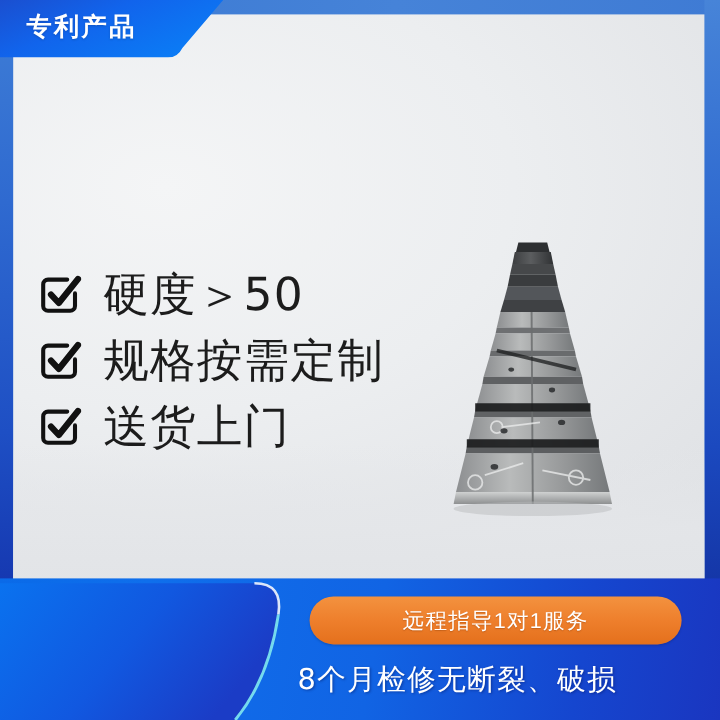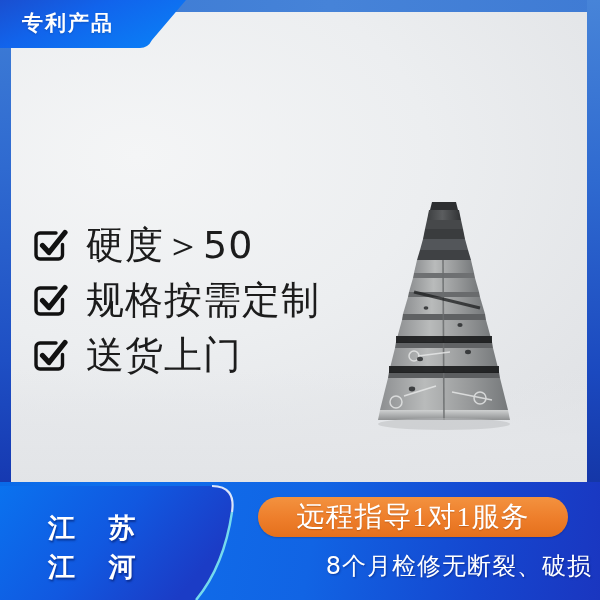--- a/index.html
+++ b/index.html
@@ -107,28 +107,28 @@
 
   .pill{
     position:absolute;left:258px;top:497px;width:310px;height:40px;z-index:10;
     border-radius:20px;
     background:linear-gradient(180deg,#f3923f 0%,#ee7f2c 50%,#e4701c 100%);
     box-shadow:0 1px 2px rgba(0,0,0,.18);
   }
   .pill-label{
     position:absolute;left:0;top:0;width:310px;height:40px;
     line-height:40px;text-align:center;color:#ffffff;
-    font-size:28px;letter-spacing:1px;
-    font-family:Liberation Serif, serif;
+    font-size:18px;letter-spacing:1px;
+    font-family:Liberation Sans, sans-serif;
     text-shadow:0 1px 1px rgba(120,50,0,.35);
     white-space:nowrap;
   }
   .subline{
     position:absolute;left:248px;top:545px;width:344px;height:42px;z-index:10;
-    line-height:42px;text-align:right;color:#ffffff;
+    line-height:42px;text-align:left;color:#ffffff;
     font-size:24px;letter-spacing:1px;
     font-family:"DejaVu Sans","Liberation Sans",sans-serif;
     text-shadow:1px 1px 2px rgba(0,20,90,.45);
     white-space:nowrap;
   }
 </style>
 </head>
 <body>
 
 <div class="poster">
@@ -272,24 +272,20 @@
           <stop offset="55%" stop-color="#1158e0"></stop>
           <stop offset="100%" stop-color="#1b3cc6"></stop>
         </linearGradient>
       </defs>
       <path d="M0,16 H212 Q236,16 232,42 Q224,96 196,130 H0 Z" fill="url(#bp)"></path>
       <path d="M232,42 Q224,96 196,130" fill="none" stroke="#7fe9f0" stroke-width="2.4" opacity=".9"></path>
       <path d="M212,16 Q236,16 232,42" fill="none" stroke="#ffffff" stroke-width="2.2" opacity=".85"></path>
     </svg>
   </div>
 
-  <div class="brandtext">
-    <div>江 苏</div>
-    <div>江 河</div>
-  </div>
 
   <div class="pill">
     <div class="pill-label">远程指导1对1服务</div>
   </div>
 
   <div class="subline">8个月检修无断裂、破损</div>
 
 </div>
 
 </body></html>

